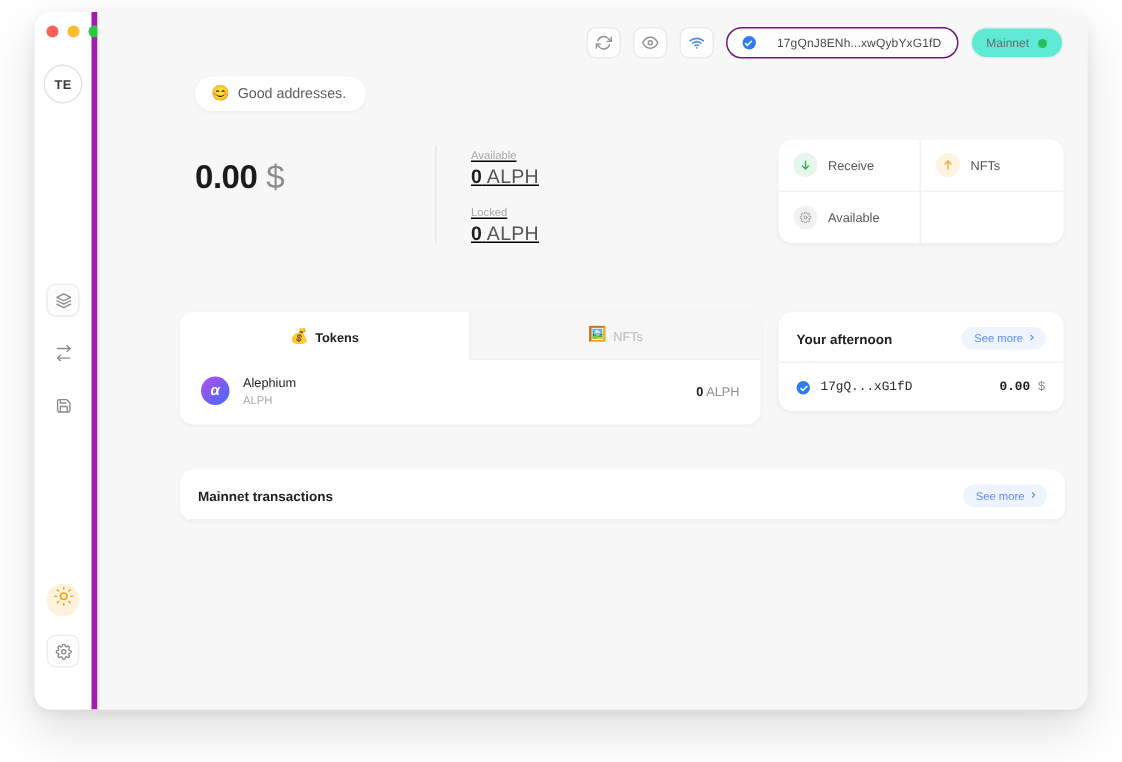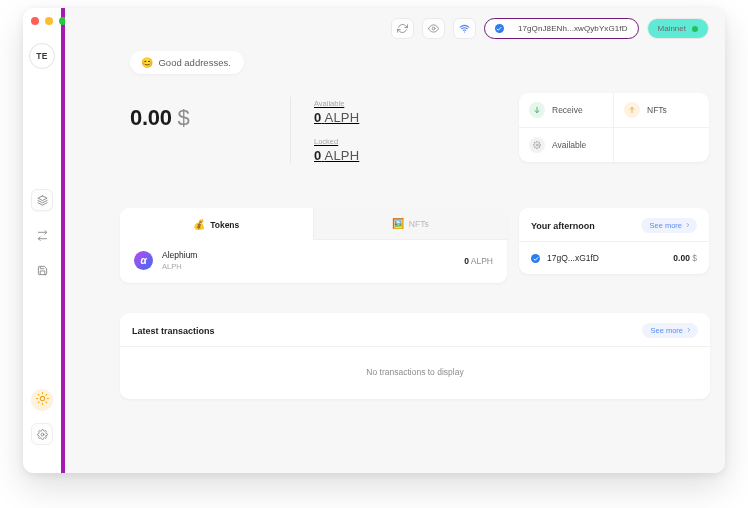--- a/index.html
+++ b/index.html
@@ -264,21 +264,21 @@
 
   
   .addr-card {
     position: absolute;
     right: 16px; top: 200px;
     width: 190px;
   }
   .addr-row {
     display: flex; align-items: flex-end; gap: 7px;
     padding: 11px 12px;
-    font-size: 8.5px; color: #2a2a2a;
+    font-size: 8.5px; color: #2a2a2a; font-family: Liberation Mono, monospace;
   }
   .addr-val { margin-left: auto; font-size: 8.5px; color: #8d8d8d; }
   .addr-val b { color: #1b1b1b; font-weight: 700; }
 
   
   .tx-card {
     position: absolute;
     left: 55px; top: 305px;
     width: 590px;
   }
@@ -508,28 +508,27 @@
           <span>17gQ...xG1fD</span>
           <span class="addr-val">
             <b>0.00</b>
             <span>$</span>
           </span>
         </div>
       </div>
 
       <div class="card tx-card">
         <div class="card-head">
-          <span>Latest transactions</span>
+          <span>Mainnet transactions</span>
           <span class="see-more">
             <span>See more</span>
             <span>
               <svg viewBox="0 0 24 24" fill="none" stroke="currentColor" stroke-width="3" stroke-linecap="round" stroke-linejoin="round">
                 <polyline points="9 18 15 12 9 6"></polyline>
               </svg>
             </span>
           </span>
         </div>
-        <div class="tx-empty">No transactions to display</div>
       </div>
 
     </div>
   </div>
 </div>
 
 </body></html>

